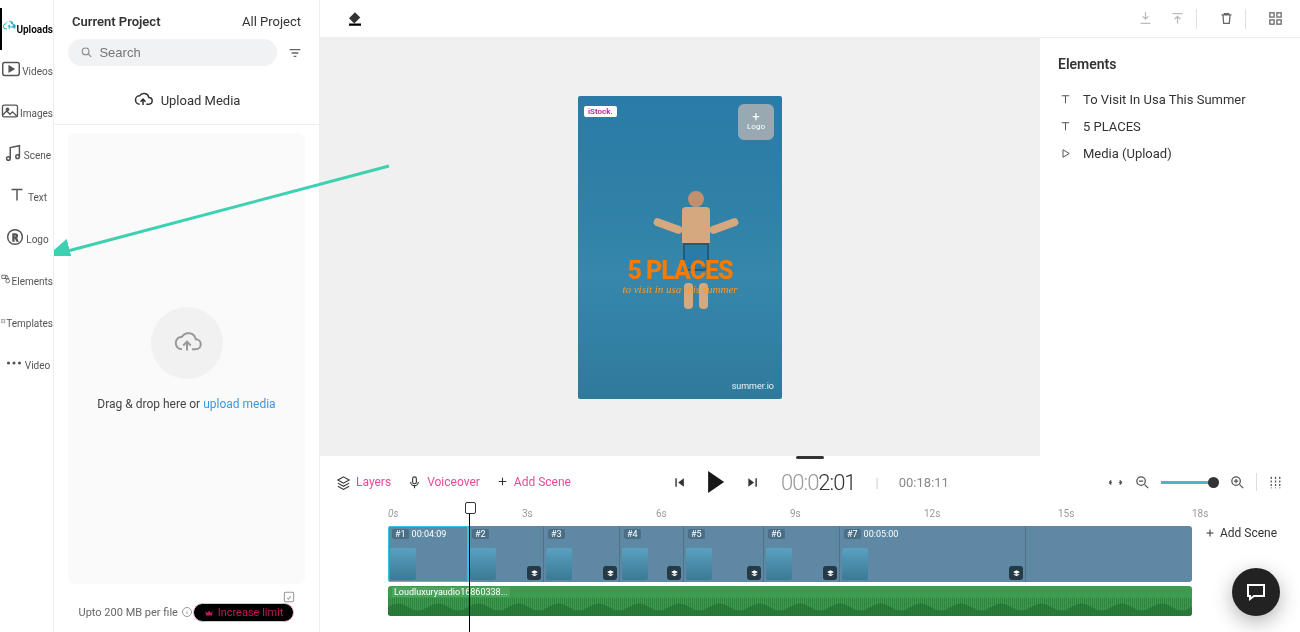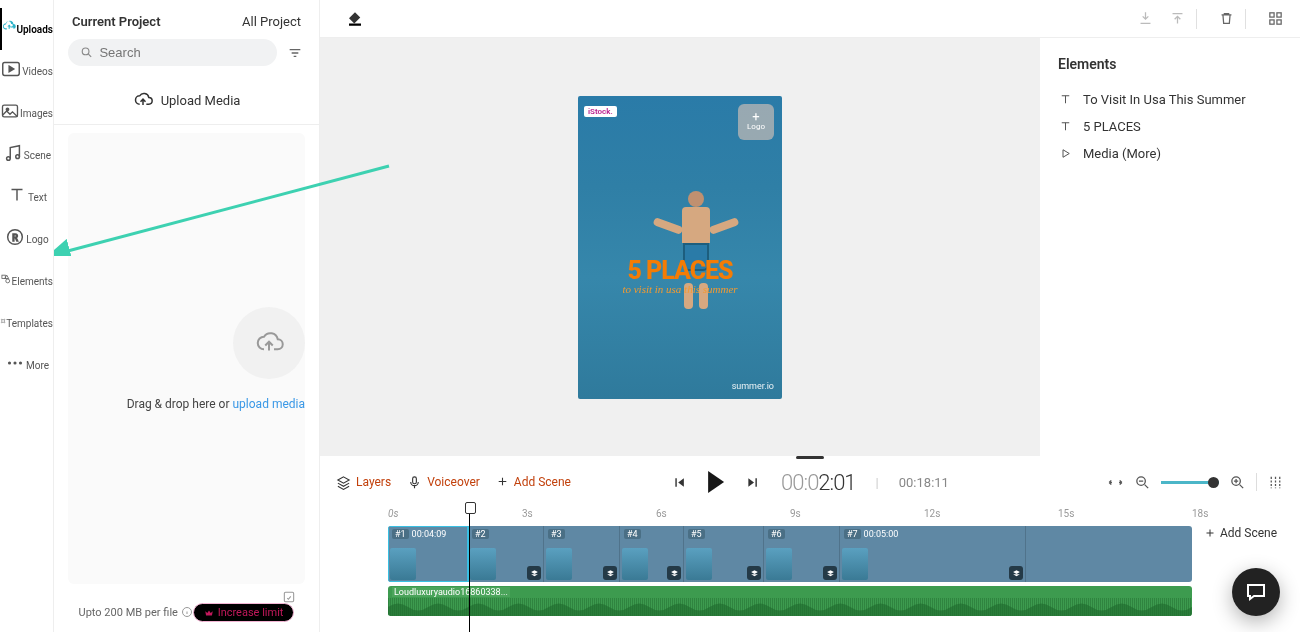--- a/index.html
+++ b/index.html
@@ -14,21 +14,21 @@
 
 .side-panel { width: 266px; border-right: 1px solid #eee; display: flex; flex-direction: column; }
 .side-tabs { display: flex; justify-content: space-between; padding: 14px 18px 10px; }
 .side-tabs span { font-size: 13px; cursor: pointer; }
 .side-tabs .active { font-weight: 600; }
 .search-row { padding: 0 14px; display: flex; align-items: center; gap: 8px; }
 .search-box { flex: 1; display: flex; align-items: center; background: #f1f2f3; border-radius: 18px; padding: 6px 12px; }
 .search-box input { border: none; background: transparent; outline: none; font-size: 13px; width: 100%; margin-left: 6px; }
 .filter-btn { width: 20px; height: 20px; display: flex; align-items: center; justify-content: center; }
 .upload-media { display: flex; align-items: center; justify-content: center; gap: 8px; padding: 14px 0; border-bottom: 1px solid #eee; cursor: pointer; margin-top: 10px; }
-.dropzone { flex: 1; margin: 8px 14px; background: #fafafa; border-radius: 6px; display: flex; flex-direction: column; align-items: flex-end; justify-content: center; }
+.dropzone { flex: 1; margin: 8px 14px; background: #fafafa; border-radius: 6px; display: flex; flex-direction: column; align-items: center; justify-content: center; }
 .drop-circle { width: 72px; height: 72px; border-radius: 50%; background: #f1f1f1; display: flex; align-items: center; justify-content: center; margin-bottom: 18px; }
 .drop-text { font-size: 12px; color: #444; }
 .drop-text a { color: #3a98e6; cursor: pointer; }
 .side-footer { display: flex; justify-content: center; align-items: center; padding: 10px 14px; font-size: 11px; color: #666; border-top: 1px solid #fff;}
 .pill-limit { background: #000000; color: #c2185b; border: 1px solid #f3b5d4; border-radius: 14px; padding: 2px 10px; font-size: 11px; display: flex; align-items: center; gap: 4px; }
 
 .main { flex: 1; display: flex; flex-direction: column; }
 .topbar { height: 38px; display: flex; align-items: center; padding: 0 14px; border-bottom: 1px solid #eee; }
 .topbar .paint { margin-right: auto; }
 .topbar .icon-btn { width: 22px; height: 22px; margin-left: 10px; display: flex; align-items: center; justify-content: center; color: #888; }
@@ -56,21 +56,21 @@
 
 .elements-panel { width: 260px; padding: 18px 18px; background: #fff; }
 .elements-panel h3 { font-size: 14px; font-weight: 600; margin-bottom: 14px; }
 .elem-row { display: flex; align-items: center; gap: 10px; font-size: 13px; padding: 6px 0; cursor: pointer; }
 .elem-row svg { width: 15px; height: 15px; color: #555; flex-shrink: 0; }
 
 .grab-bar { height: 4px; display: flex; justify-content: center; }
 .grab-bar div { width: 28px; height: 3px; background: #333; border-radius: 2px; }
 .playback-row { height: 44px; display: flex; align-items: center; padding: 0 16px; position: relative; }
 .pb-left { display: flex; align-items: center; gap: 16px; }
-.pb-btn { display: flex; gap: 5px; font-size: 12px; cursor: pointer; color: #c2410c; }
+.pb-btn { display: flex; gap: 5px; font-size: 12px; cursor: pointer; color: #ec4899; }
 .pb-center { position: absolute; left: 50%; transform: translateX(-50%); display: flex; align-items: center; gap: 20px; }
 .play-triangle { width: 0; height: 0; border-left: 16px solid #171717; border-top: 11px solid transparent; border-bottom: 11px solid transparent; cursor: pointer; }
 .skip-btn { color: #333; cursor: pointer; }
 .time-main { font-size: 22px; color: #999; font-weight: 300; letter-spacing: -1px; }
 .time-main .c { color: #333; margin-top: 32px; }
 .time-dur { color: #888; font-size: 13px; }
 .pb-right { margin-left: auto; display: flex; align-items: center; gap: 10px; }
 .zoom-slider { width: 58px; height: 3px; background: #4bb6c8; position: relative; }
 .zoom-slider .knob { position: absolute; right: 0; top: -4px; width: 11px; height: 11px; border-radius: 50%; background: #333; }
 
@@ -167,21 +167,21 @@
           <path d="M7 9v6M9 7h6M17 9v6M9 17h6"></path>
         </svg>
       <span>Templates</span>
     </div>
     <div class="rail-item">
       <svg viewBox="0 0 24 24" fill="#555">
           <circle cx="6" cy="12" r="1.7"></circle>
           <circle cx="12" cy="12" r="1.7"></circle>
           <circle cx="18" cy="12" r="1.7"></circle>
         </svg>
-      <span>More</span>
+      <span>Video</span>
     </div>
   </div>
 
   <div class="side-panel">
     <div class="side-tabs">
       <span class="active">Current Project</span>
       <span>All Project</span>
     </div>
     <div class="search-row">
       <div class="search-box">
@@ -295,21 +295,21 @@
         <div class="elem-row">
           <svg viewBox="0 0 24 24" fill="none" stroke="#555" stroke-width="1.6">
               <path d="M6 6h12M12 6v12"></path>
             </svg>
           <span>5 PLACES</span>
         </div>
         <div class="elem-row">
           <svg viewBox="0 0 24 24" fill="none" stroke="#555" stroke-width="1.6">
               <path d="M8 6l10 6-10 6z"></path>
             </svg>
-          <span>Media (More)</span>
+          <span>Media (Upload)</span>
         </div>
       </div>
     </div>
 
     <div class="grab-bar">
         <div></div>
       </div>
     <div class="playback-row">
       <div class="pb-left">
         <div class="pb-btn">

